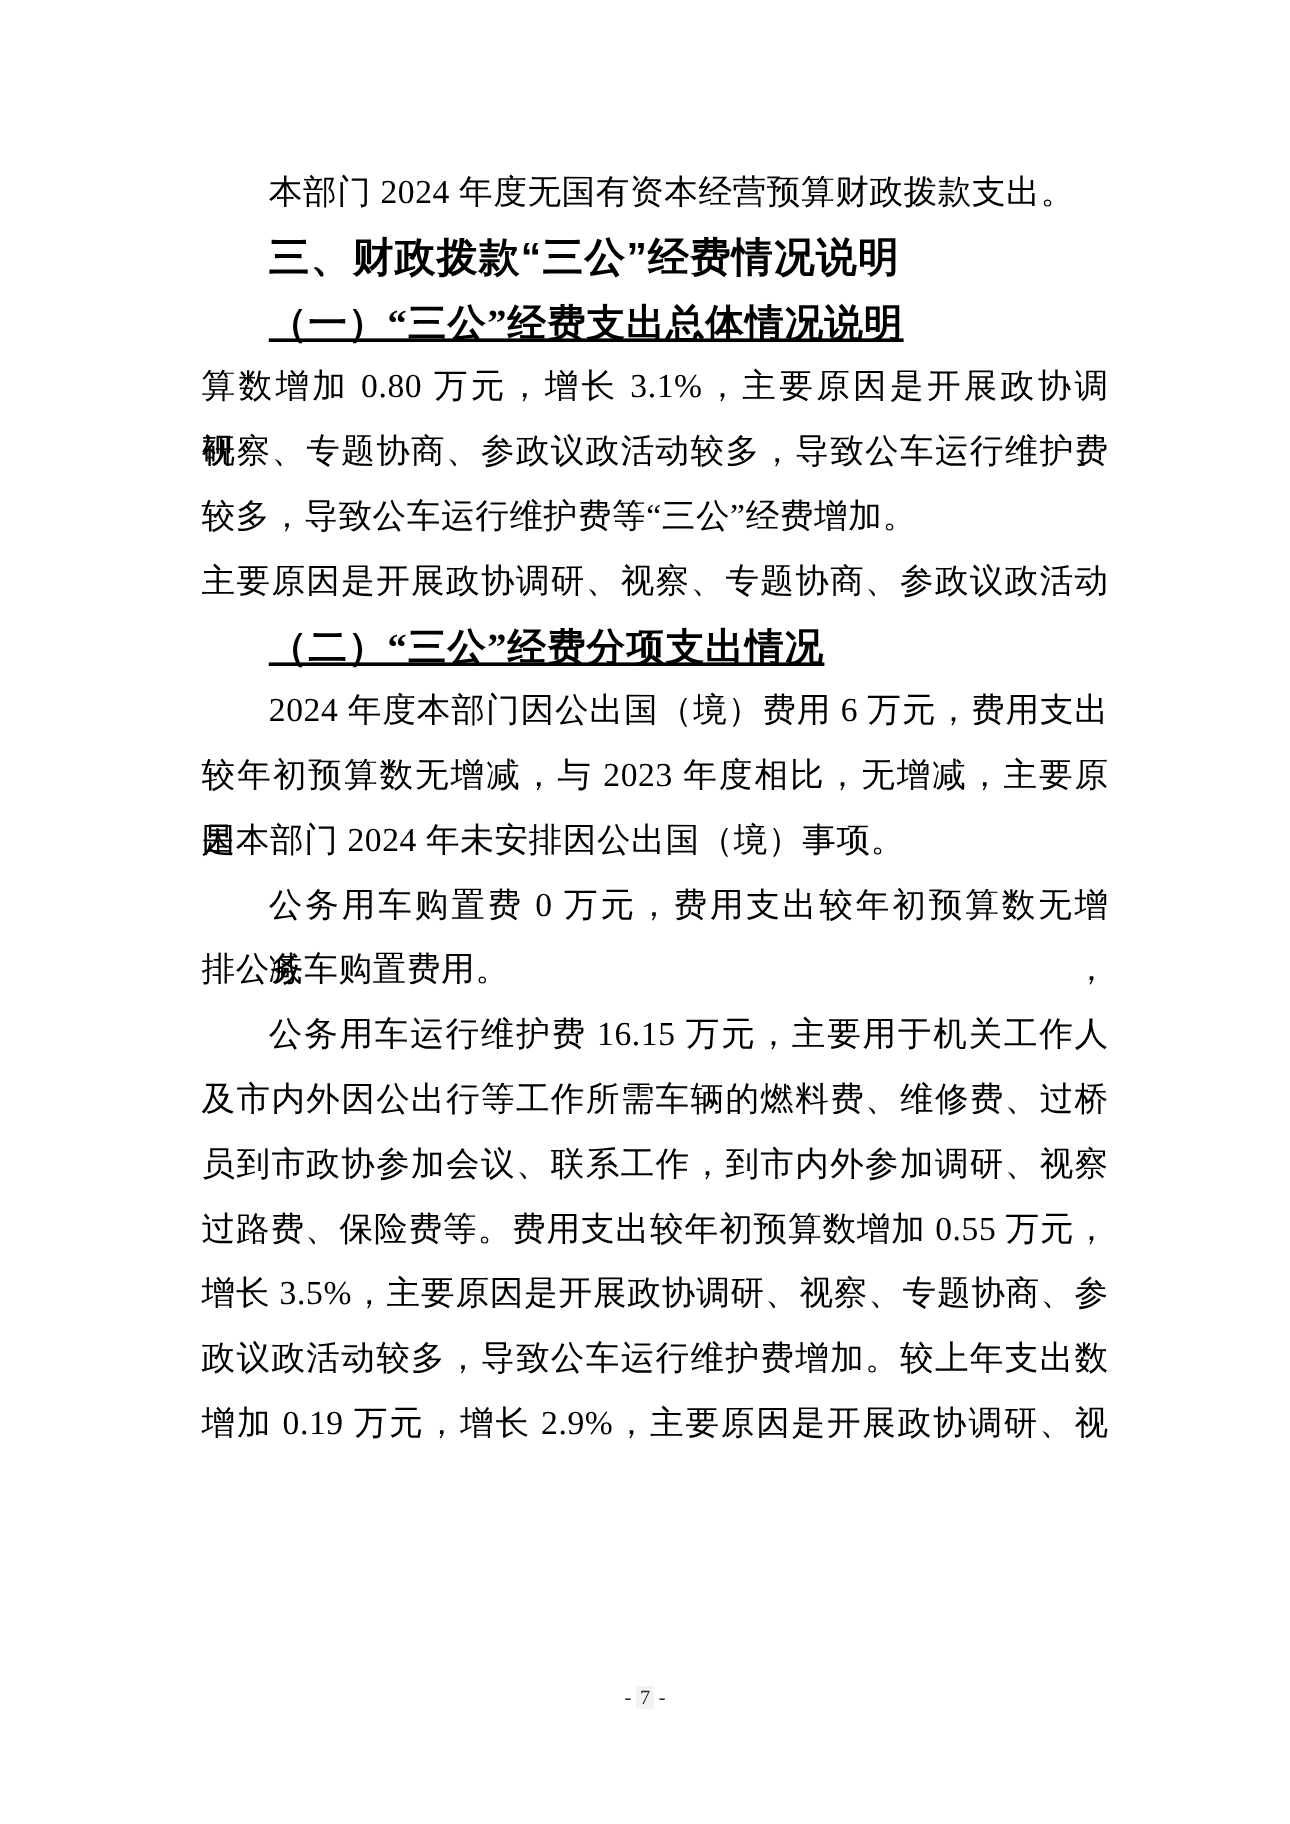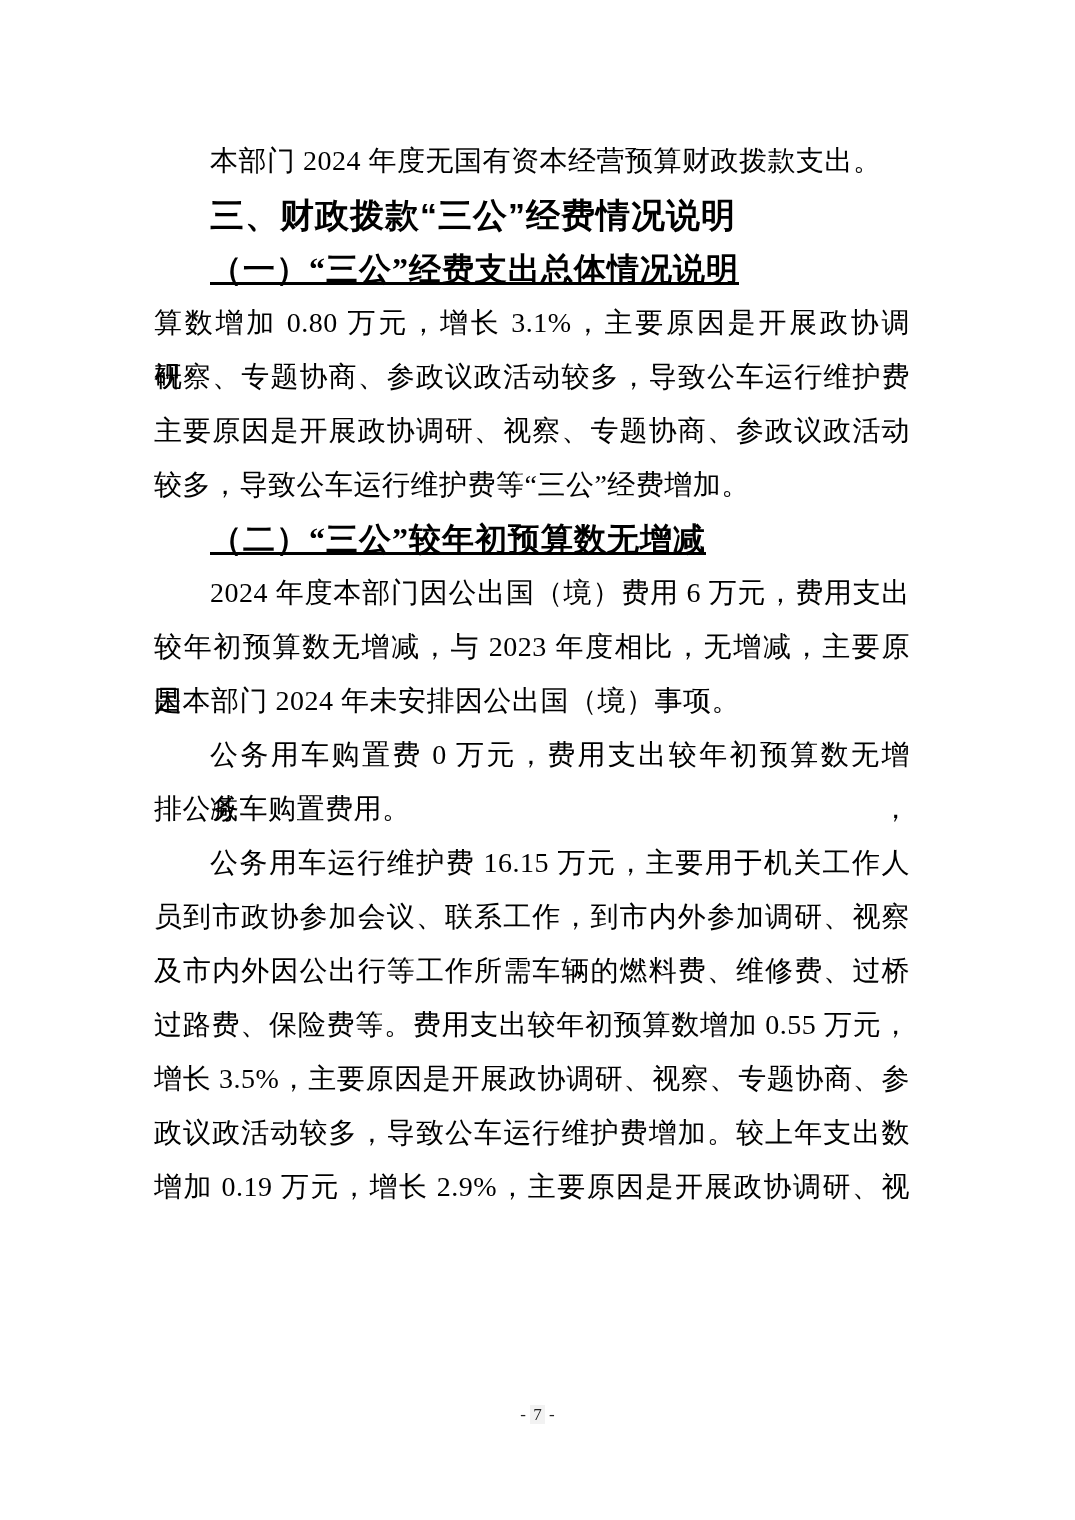--- a/index.html
+++ b/index.html
@@ -7,21 +7,21 @@
     width: 1075px;
     height: 1520px;
     background: #ffffff;
     position: relative;
     overflow: hidden;
     color: #000000;
     font-family: "Liberation Serif", "DejaVu Serif", serif;
   }
   .doc {
     position: absolute;
-    left: 154px;
+    left: 168px;
     top: 134px;
     width: 756px;
   }
   .line {
     height: 54px;
     line-height: 54px;
     font-size: 28px;
     letter-spacing: 0.5px;
   }
   .indent { padding-left: 56px; }
@@ -59,31 +59,31 @@
 </style>
 </head>
 <body>
 
 <div class="doc">
   <div class="line indent">本部门 2024 年度无国有资本经营预算财政拨款支出。</div>
   <div class="line h1 indent">三、财政拨款“三公”经费情况说明</div>
   <div class="line h2 indent">（一）“三公”经费支出总体情况说明</div>
   <div class="line fill">算数增加 0.80 万元，增长 3.1%，主要原因是开展政协调研、</div>
   <div class="line fill">视察、专题协商、参政议政活动较多，导致公车运行维护费</div>
+  <div class="line">较多，导致公车运行维护费等“三公”经费增加。</div>
   <div class="line fill">主要原因是开展政协调研、视察、专题协商、参政议政活动</div>
-  <div class="line">较多，导致公车运行维护费等“三公”经费增加。</div>
-  <div class="line h2 indent">（二）“三公”较年初预算数无增减</div>
+  <div class="line h2 indent">（二）“三公”经费分项支出情况</div>
   <div class="line indent fill">2024 年度本部门因公出国（境）费用 6 万元，费用支出</div>
   <div class="line fill">较年初预算数无增减，与 2023 年度相比，无增减，主要原因</div>
   <div class="line">是本部门 2024 年未安排因公出国（境）事项。</div>
   <div class="line indent fill">公务用车购置费 0 万元，费用支出较年初预算数无增减，</div>
   <div class="line">排公务车购置费用。</div>
   <div class="line indent fill">公务用车运行维护费 16.15 万元，主要用于机关工作人</div>
+  <div class="line fill">及市内外因公出行等工作所需车辆的燃料费、维修费、过桥</div>
   <div class="line fill">员到市政协参加会议、联系工作，到市内外参加调研、视察</div>
-  <div class="line fill">及市内外因公出行等工作所需车辆的燃料费、维修费、过桥</div>
   <div class="line fill">过路费、保险费等。费用支出较年初预算数增加 0.55 万元，</div>
   <div class="line fill">增长 3.5%，主要原因是开展政协调研、视察、专题协商、参</div>
   <div class="line fill">政议政活动较多，导致公车运行维护费增加。较上年支出数</div>
   <div class="line fill">增加 0.19 万元，增长 2.9%，主要原因是开展政协调研、视</div>
 </div>
 
 <div class="footer">
   <span>- </span><span class="shade">7</span><span> -</span>
 </div>
 

